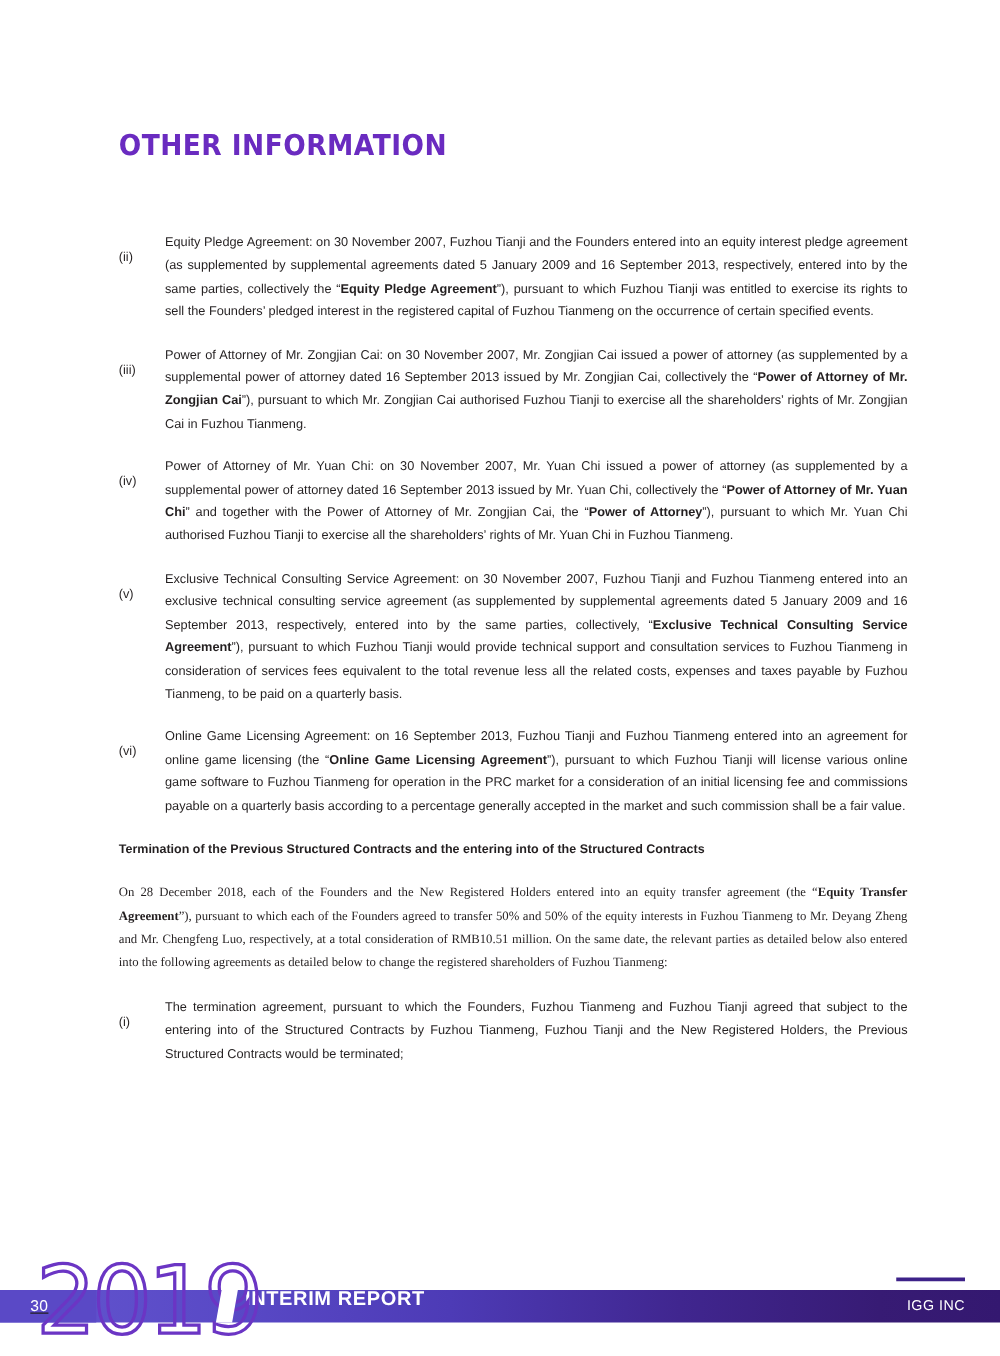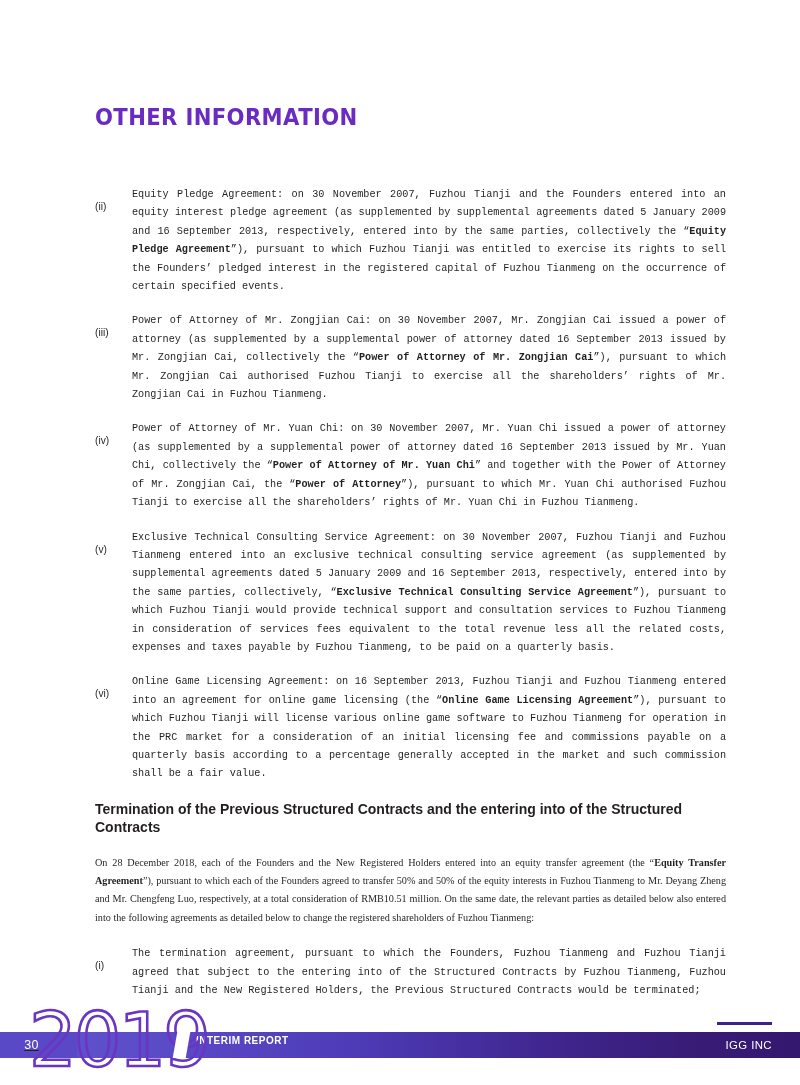--- a/index.html
+++ b/index.html
@@ -58,26 +58,25 @@
     color: #231f20;
     margin-top: 12px;
   }
   .para-text {
     flex: 1 1 auto;
     font-size: 10.2px;
     line-height: 18.4px;
     text-align: justify;
     color: #231f20;
     hyphens: none;
-    font-family: Liberation Mono, monospace;
   }
   .para-text b { font-weight: bold; }
 
   .block-head {
-    font-size: 14px;
+    font-size: 10px;
     line-height: 18.4px;
     font-weight: bold;
     color: #231f20;
     margin-top: 16px;
     margin-bottom: 17px;
   }
 
   .plain-para {
     font-size: 10.2px;
     line-height: 18.4px;
@@ -158,21 +157,21 @@
   }
 
   .interim-label {
     position: absolute;
     left: 196px;
     top: 32px;
     height: 16px;
     display: flex;
     align-items: center;
     color: #ffffff;
-    font-size: 10px;
+    font-size: 16px;
     font-weight: bold;
     letter-spacing: 0.5px;
     z-index: 5;
     text-align: right;
   }
 
   .company-label {
     position: absolute;
     right: 28px;
     top: 32px;

